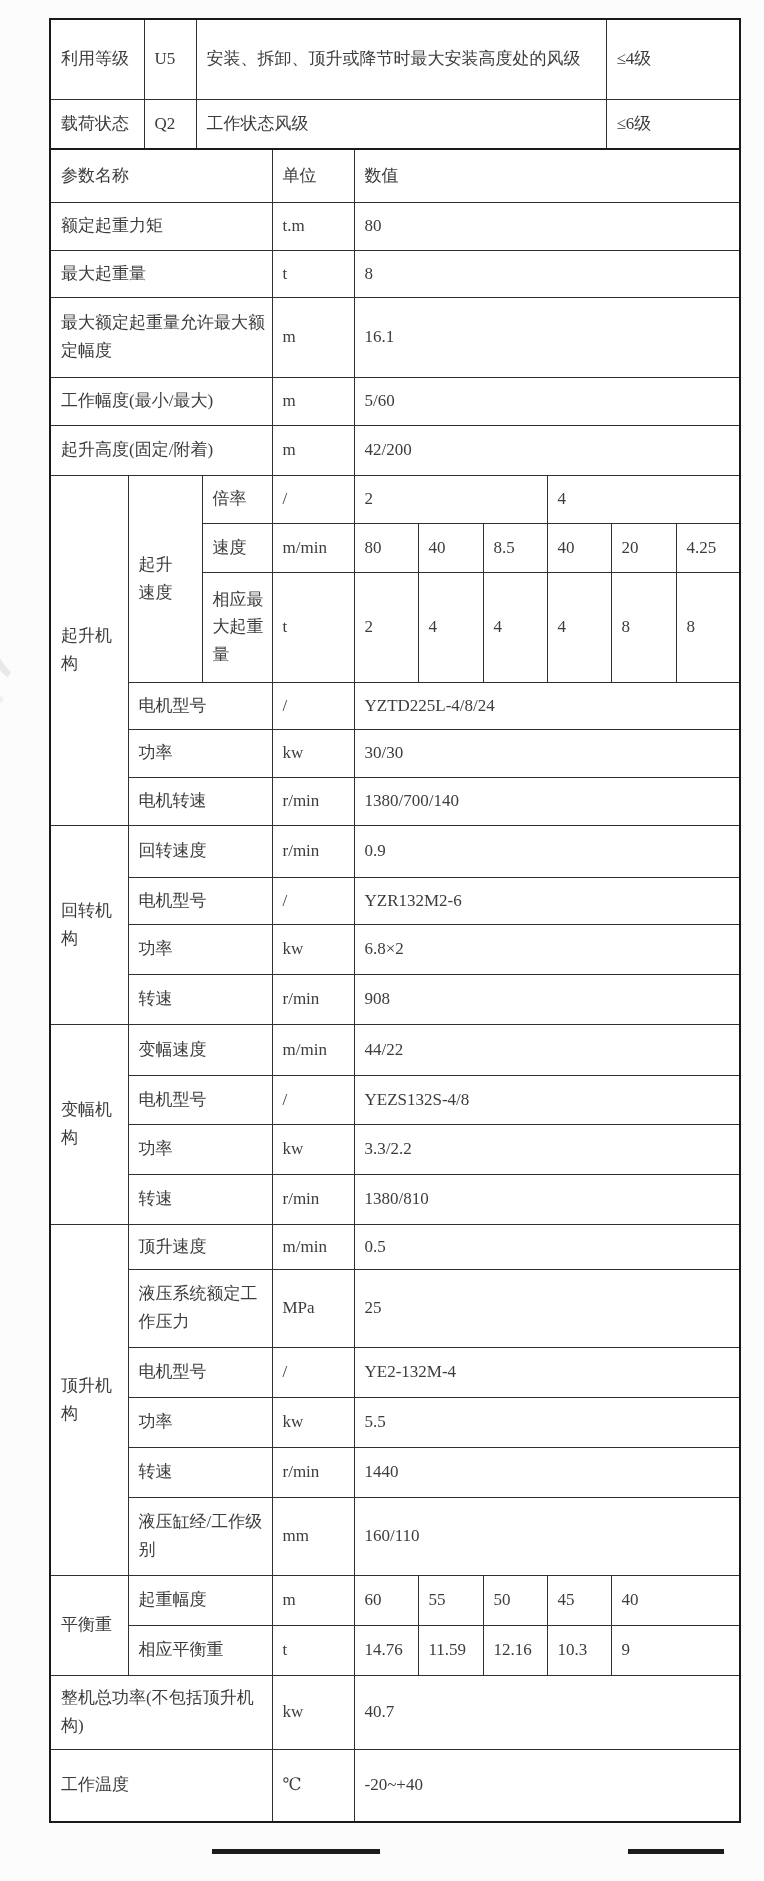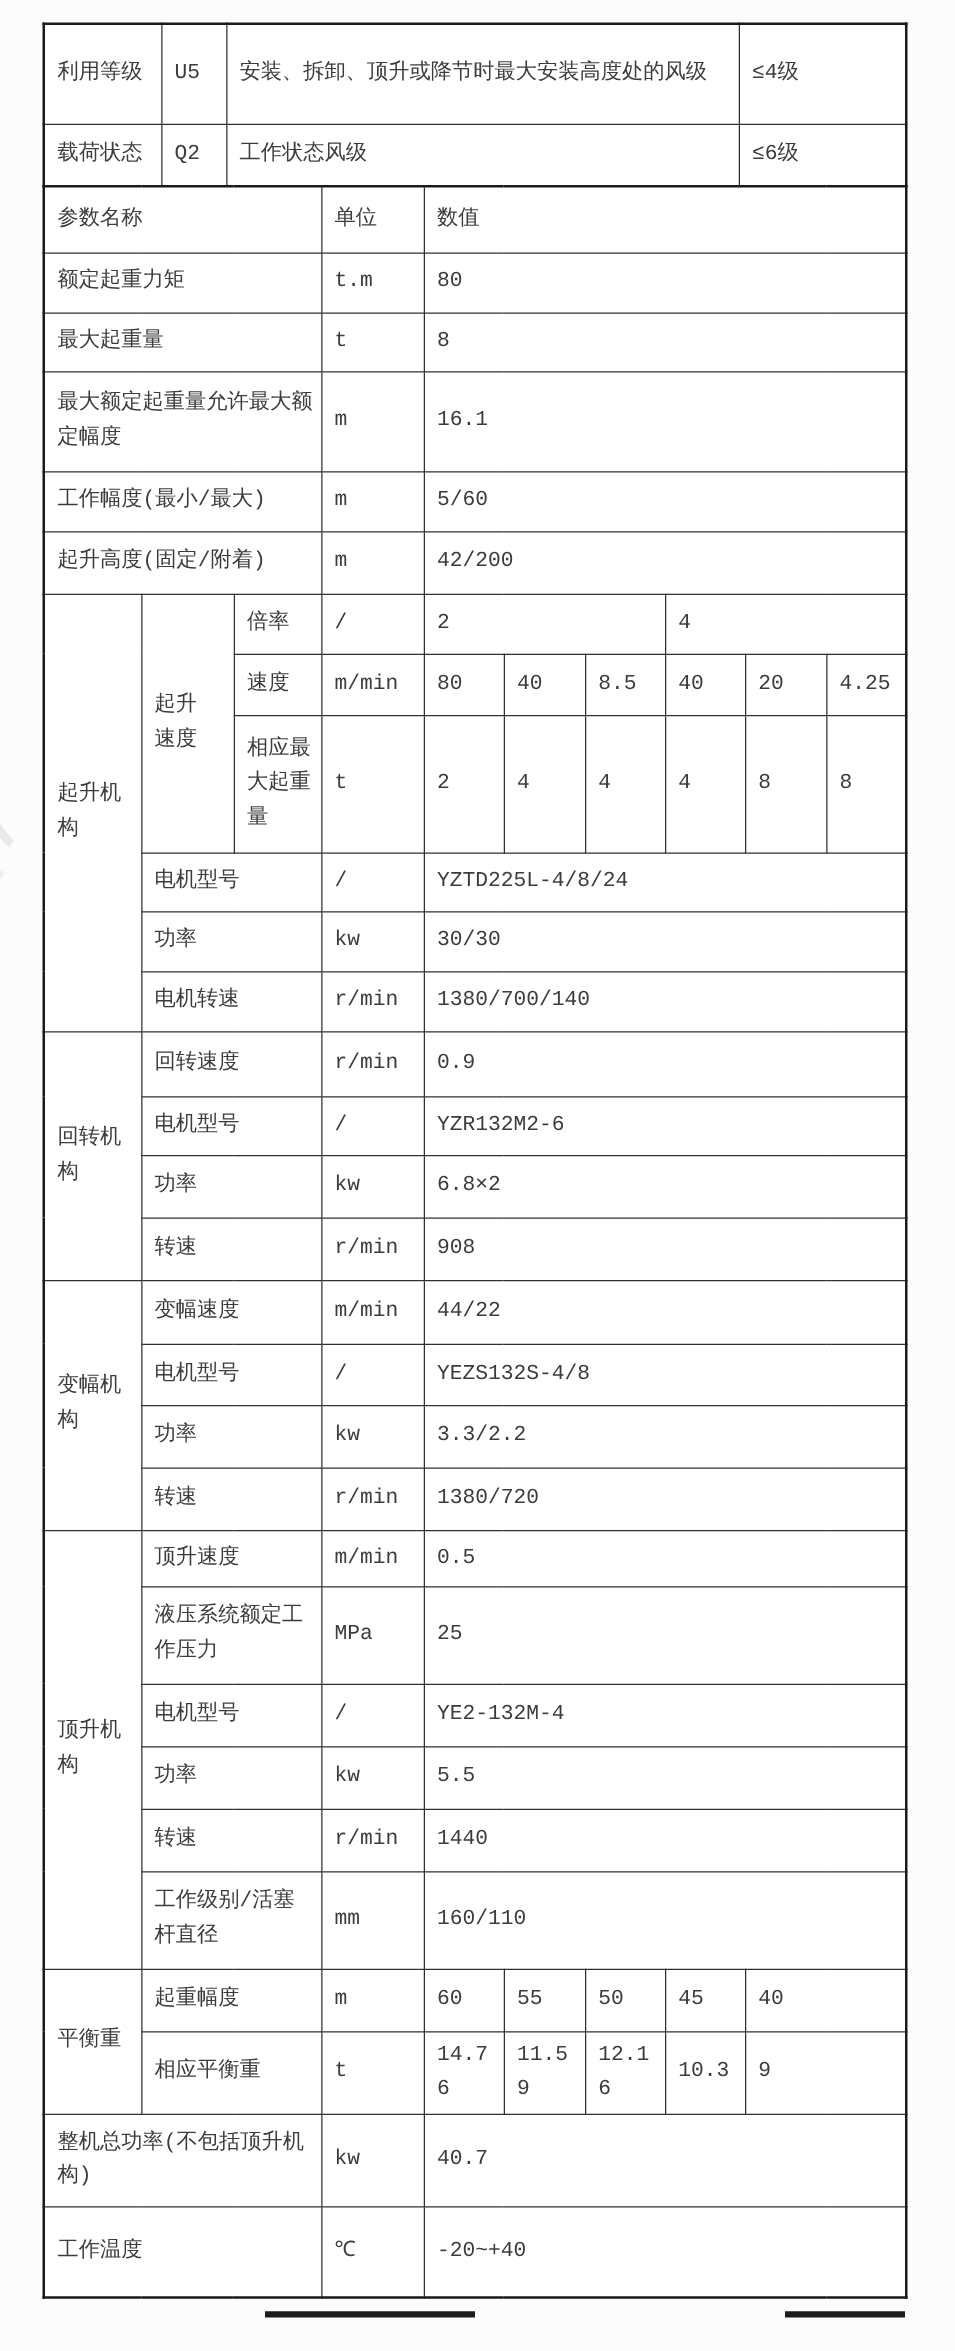--- a/index.html
+++ b/index.html
@@ -4,21 +4,21 @@
 <style>
   html,body{margin:0;padding:0;}
   body{
     width:764px;height:1881px;background:#fcfcfc;
     font-family:"Liberation Serif","DejaVu Serif",serif;
     color:#3c3c3c;font-size:17px;
   }
   .wrap{position:relative;width:764px;padding-top:18px;}
   .tbl{
     border-collapse:collapse;table-layout:fixed;background:#ffffff;
-    margin-left:34px;width:690px;border:2px solid #1a1a1a;font-family:Liberation Mono, monospace;
+    margin-left:49px;width:690px;border:2px solid #1a1a1a;
   }
   .tbl.main{margin-top:-2px;}
   td{
     border:1.5px solid #303030;
     padding:5px 6px 5px 10px;
     vertical-align:middle;
     line-height:1.62;
     word-break:break-all;
     overflow:hidden;
   }
@@ -197,21 +197,21 @@
       <td colspan="6">YEZS132S-4/8</td>
     </tr>
     <tr style="height:50px">
       <td colspan="2">功率</td>
       <td>kw</td>
       <td colspan="6">3.3/2.2</td>
     </tr>
     <tr style="height:50px">
       <td colspan="2">转速</td>
       <td>r/min</td>
-      <td colspan="6">1380/720</td>
+      <td colspan="6">1380/810</td>
     </tr>
 
     <tr style="height:45px">
       <td rowspan="6">顶升机构</td>
       <td colspan="2">顶升速度</td>
       <td>m/min</td>
       <td colspan="6">0.5</td>
     </tr>
     <tr style="height:78px">
       <td colspan="2">液压系统额定工作压力</td>
@@ -227,21 +227,21 @@
       <td colspan="2">功率</td>
       <td>kw</td>
       <td colspan="6">5.5</td>
     </tr>
     <tr style="height:50px">
       <td colspan="2">转速</td>
       <td>r/min</td>
       <td colspan="6">1440</td>
     </tr>
     <tr style="height:78px">
-      <td colspan="2">工作级别/活塞杆直径</td>
+      <td colspan="2">液压缸经/工作级别</td>
       <td>mm</td>
       <td colspan="6">160/110</td>
     </tr>
 
     <tr style="height:50px">
       <td rowspan="2">平衡重</td>
       <td colspan="2">起重幅度</td>
       <td>m</td>
       <td>60</td>
       <td>55</td>

